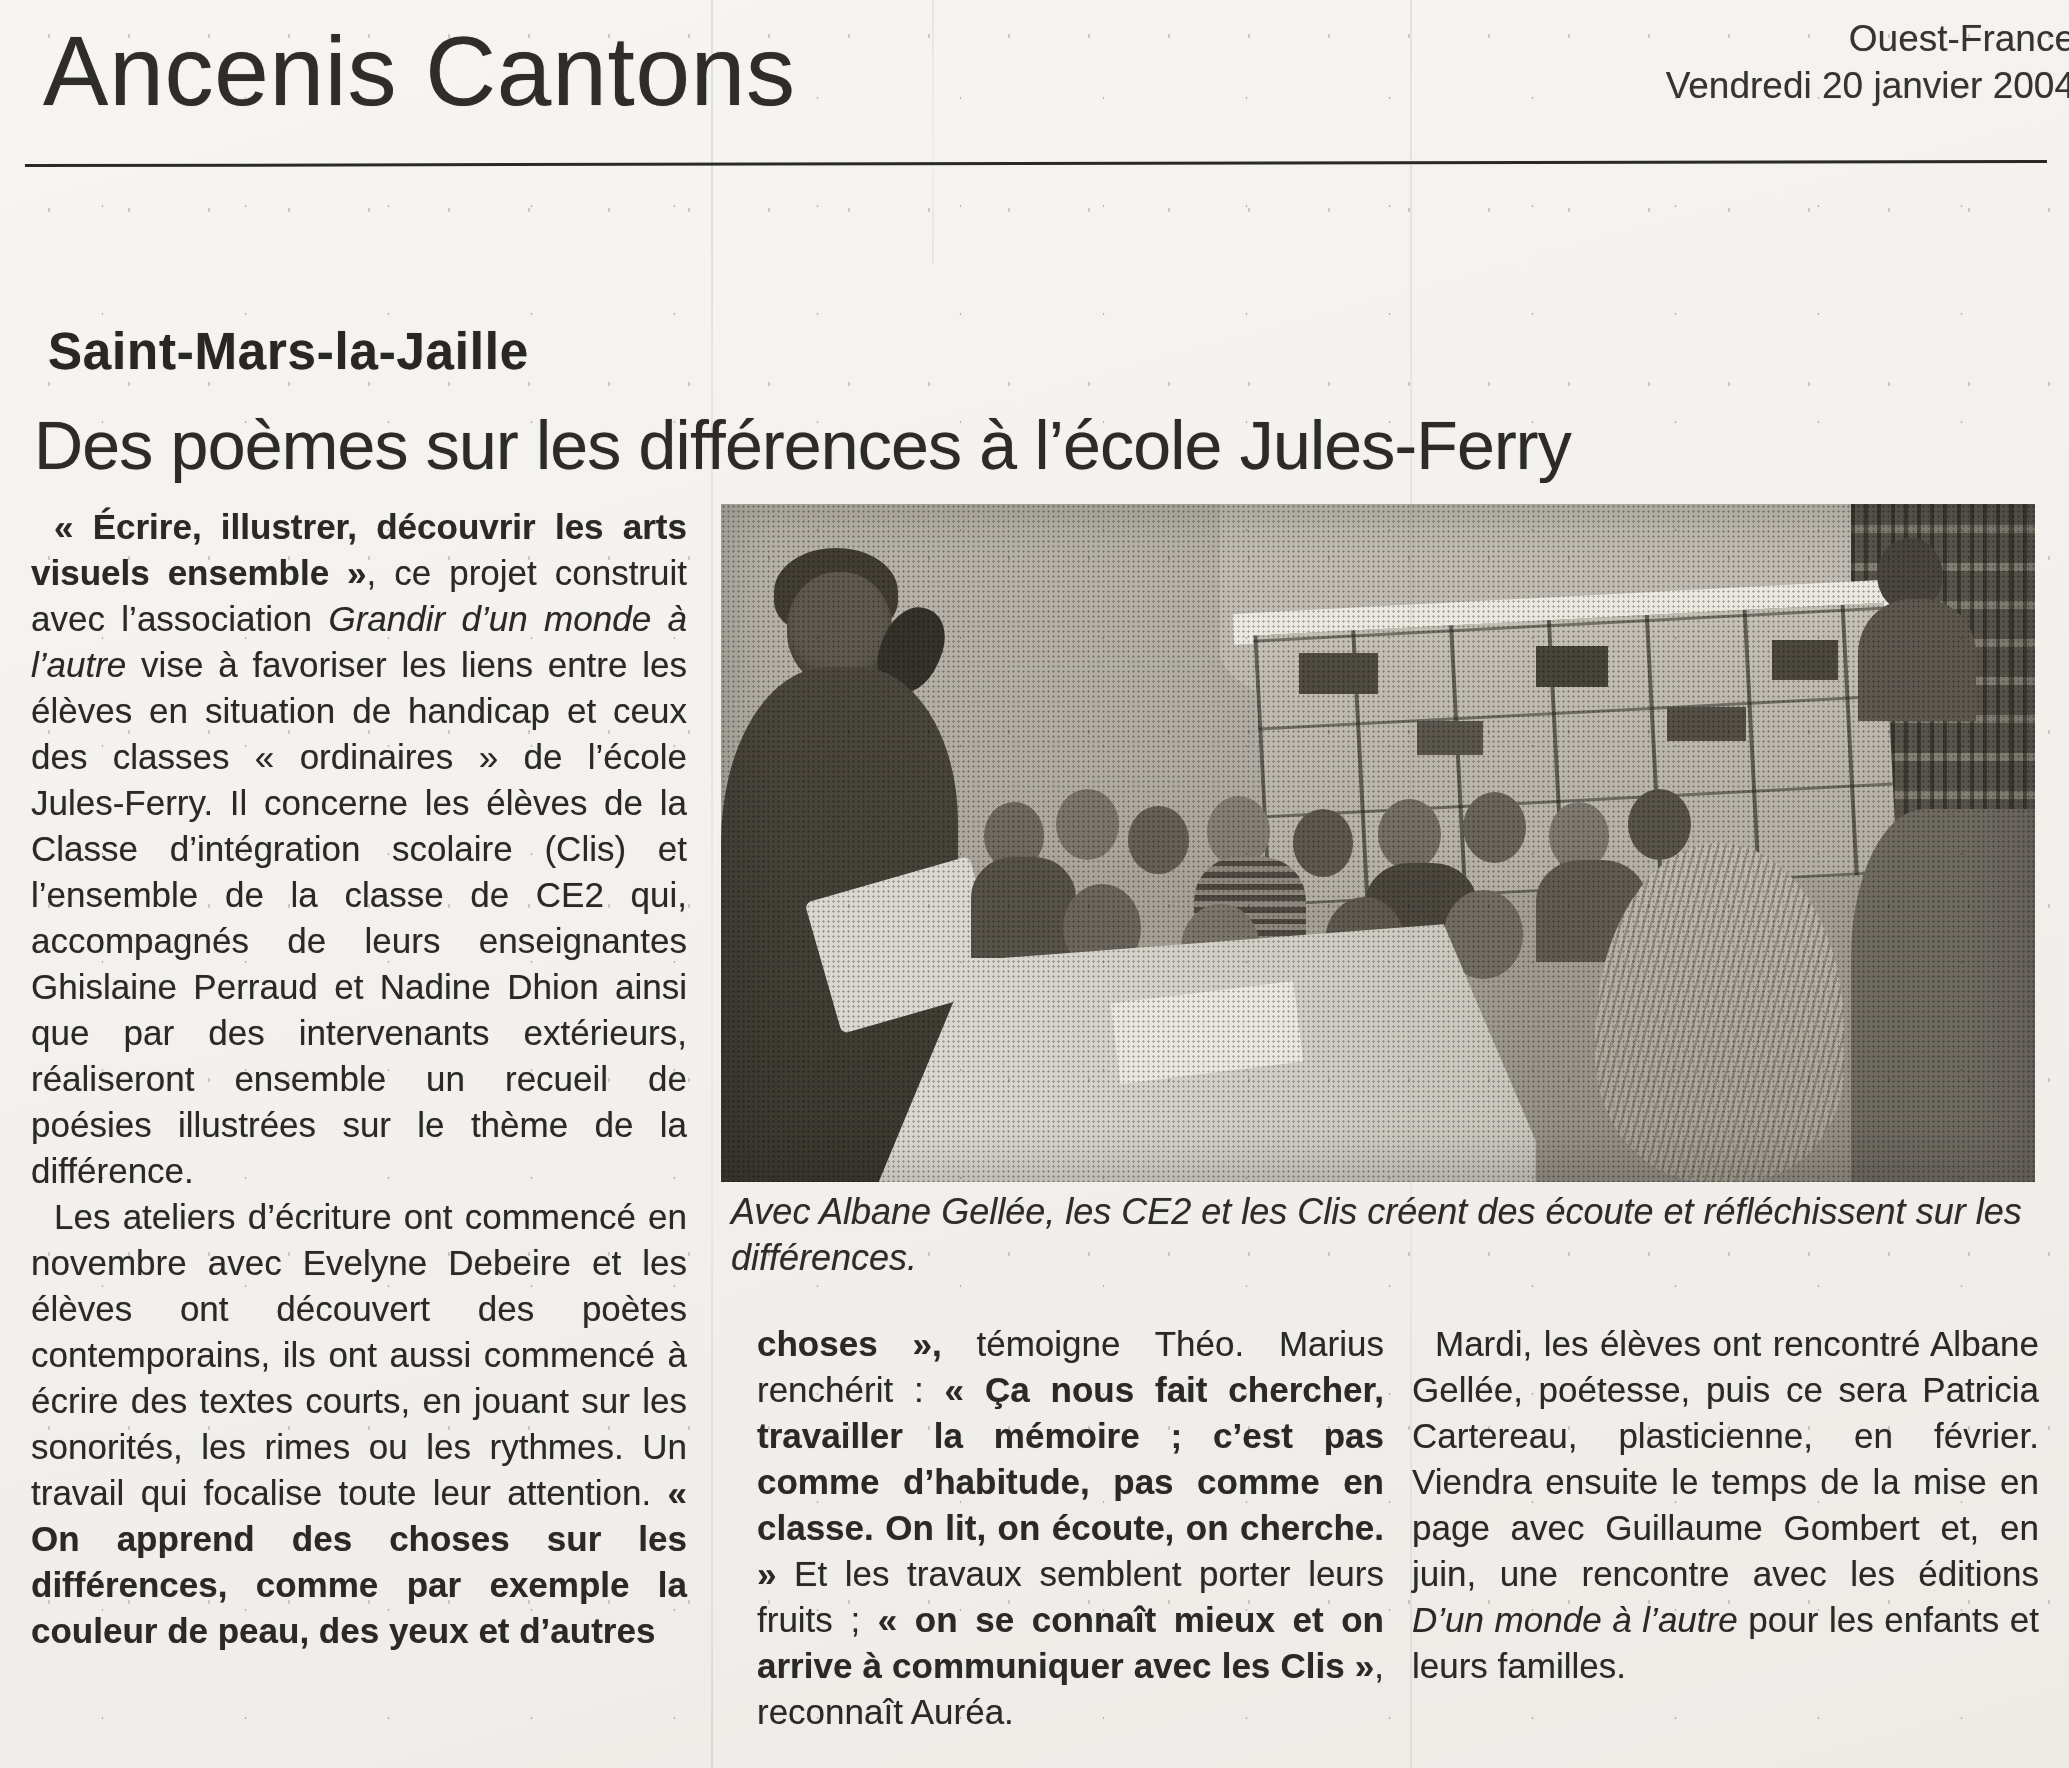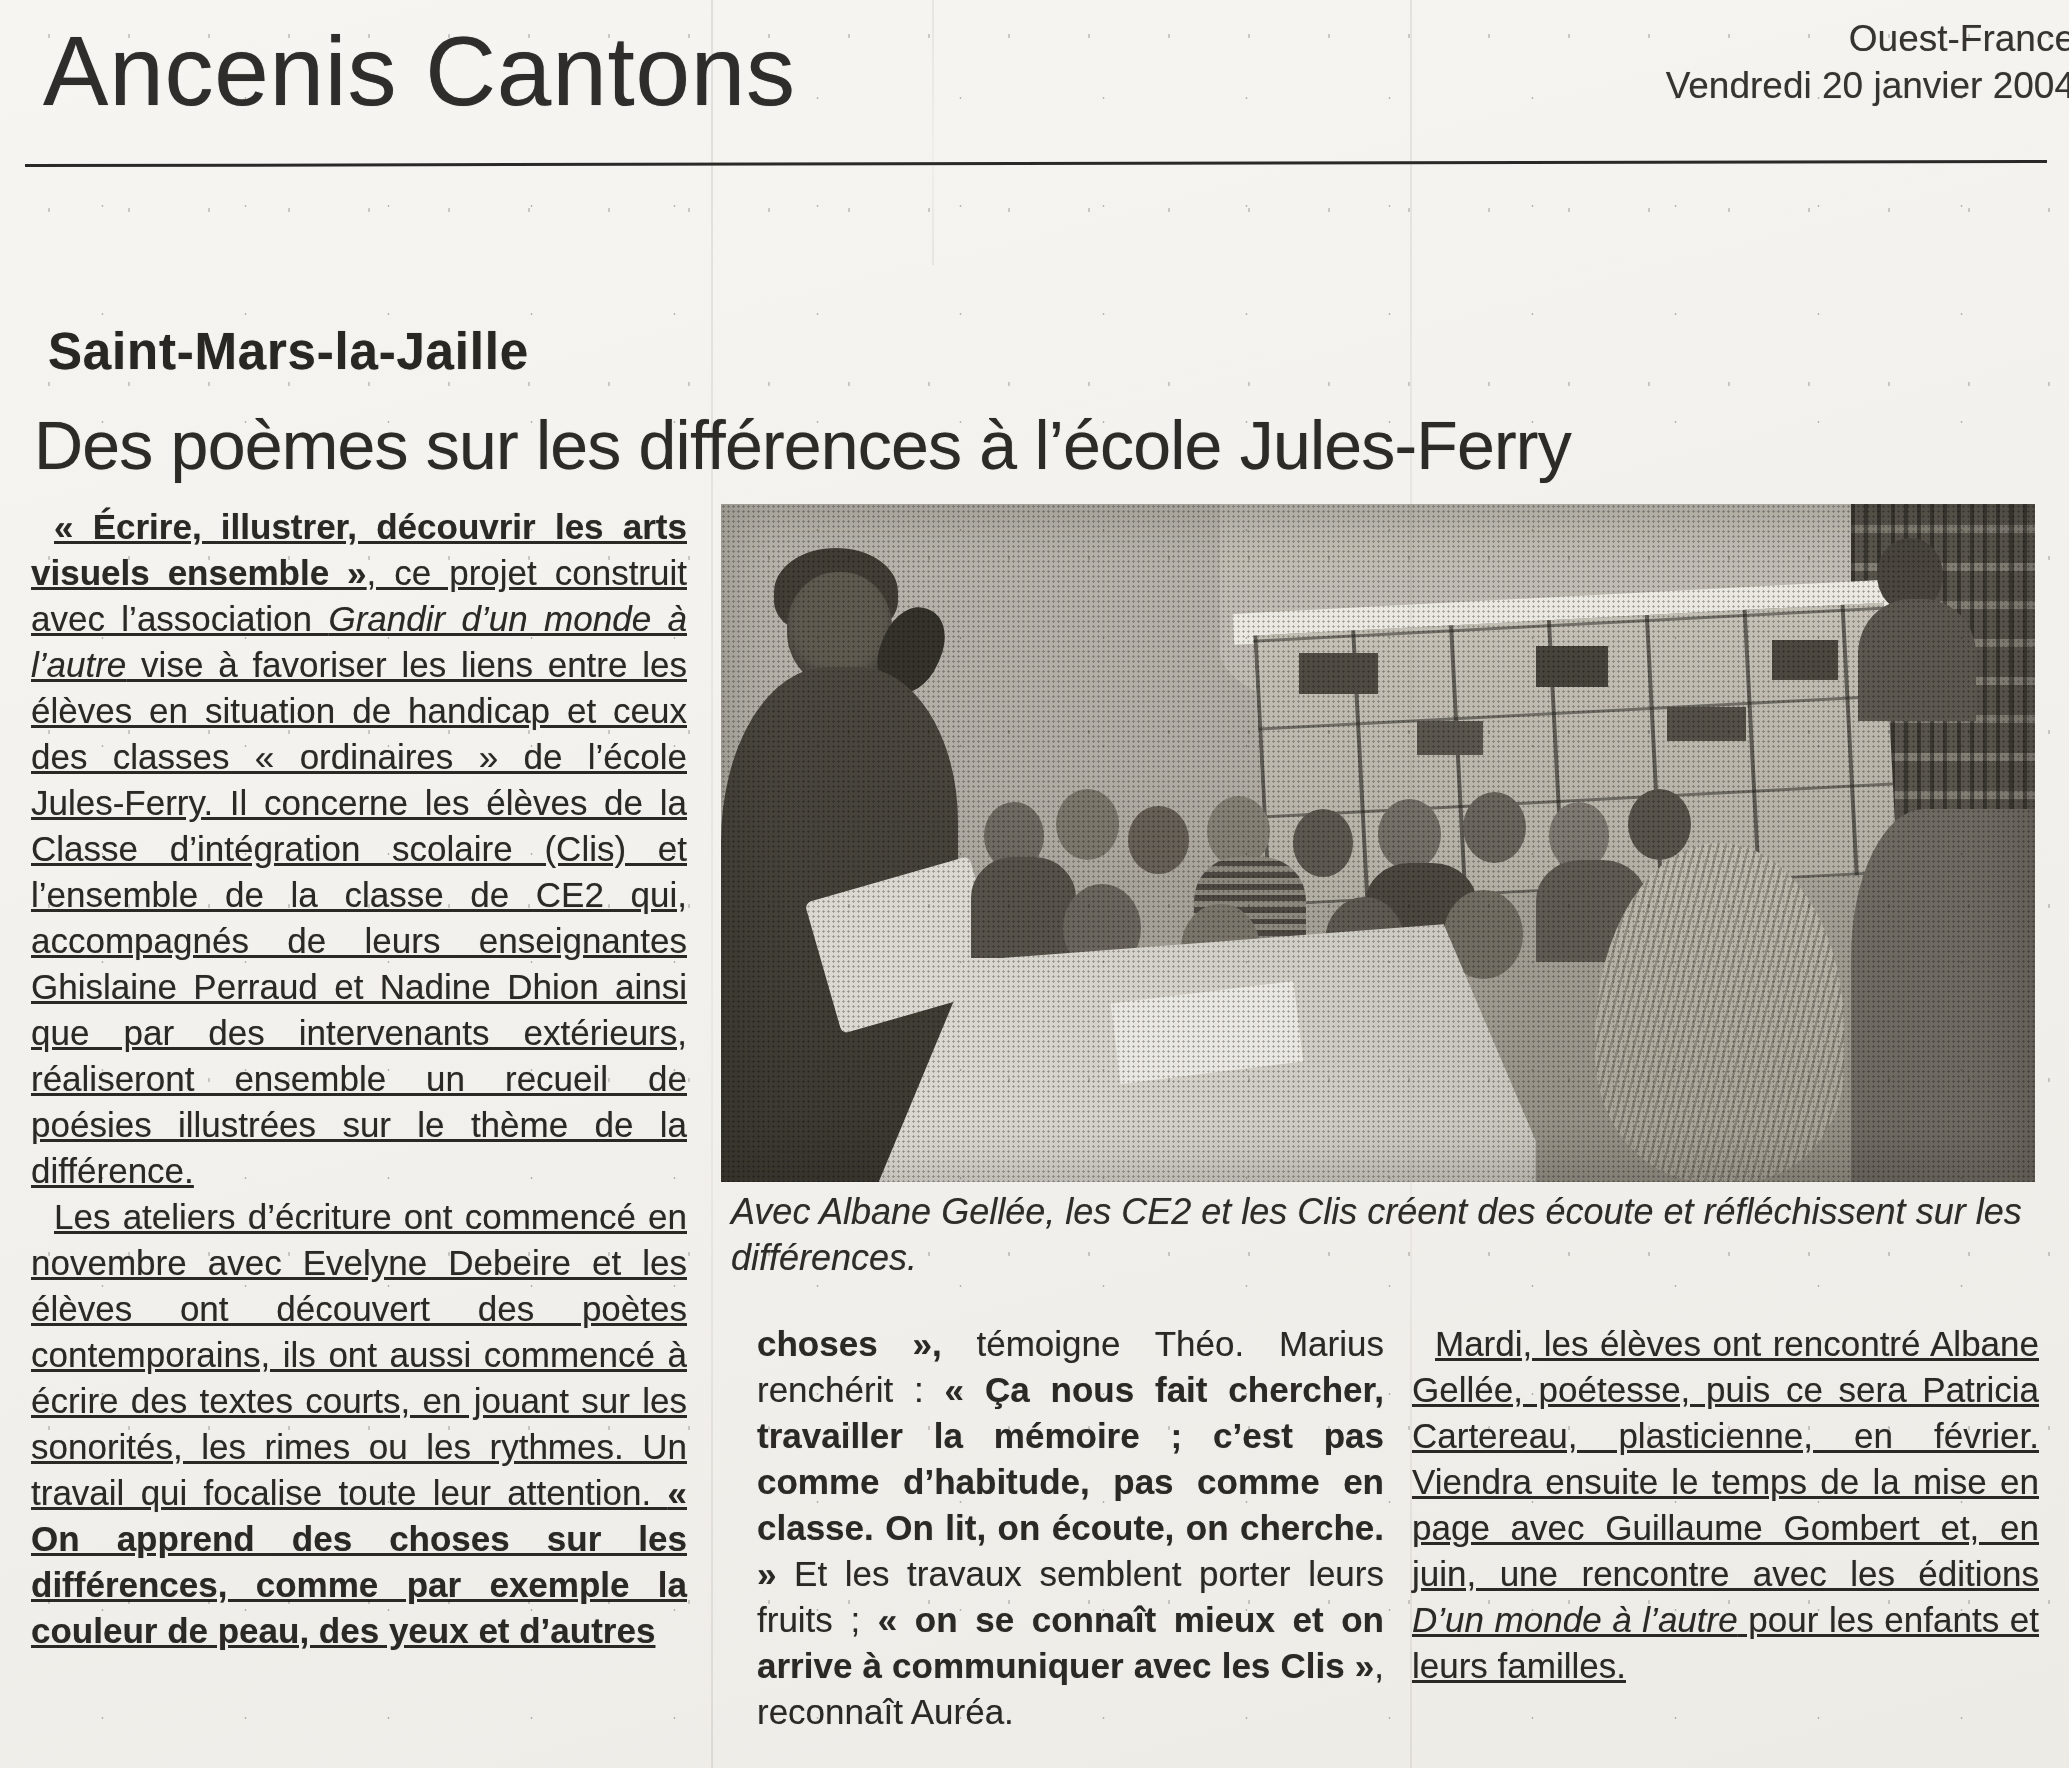--- a/index.html
+++ b/index.html
@@ -65,21 +65,21 @@
     position:absolute;
     font-size:35px;line-height:46px;
     text-align:justify;color:#2a2926;
     text-shadow:0 0 0.8px rgba(45,42,38,.4);
     hyphens:auto;
   }
   .col p{margin:0;}
   .col1{left:31px;top:504px;width:656px;height:1248px;}
   .col2{left:757px;top:1321px;width:627px;height:438px;}
   .col3{left:1412px;top:1321px;width:627px;height:438px;}
-  .pind{text-indent:23px;text-decoration:underline;}
+  .pind{text-indent:23px;}
   .b{font-weight:bold;}
   .i{font-style:italic;}
 
   
   .photo{
     position:absolute;left:721px;top:504px;width:1314px;height:678px;
     background:linear-gradient(175deg,#b9b5ac 0%,#b0aca3 38%,#9d988e 72%,#8f8a80 100%);
     overflow:hidden;
   }
   .photo *{position:absolute;}

